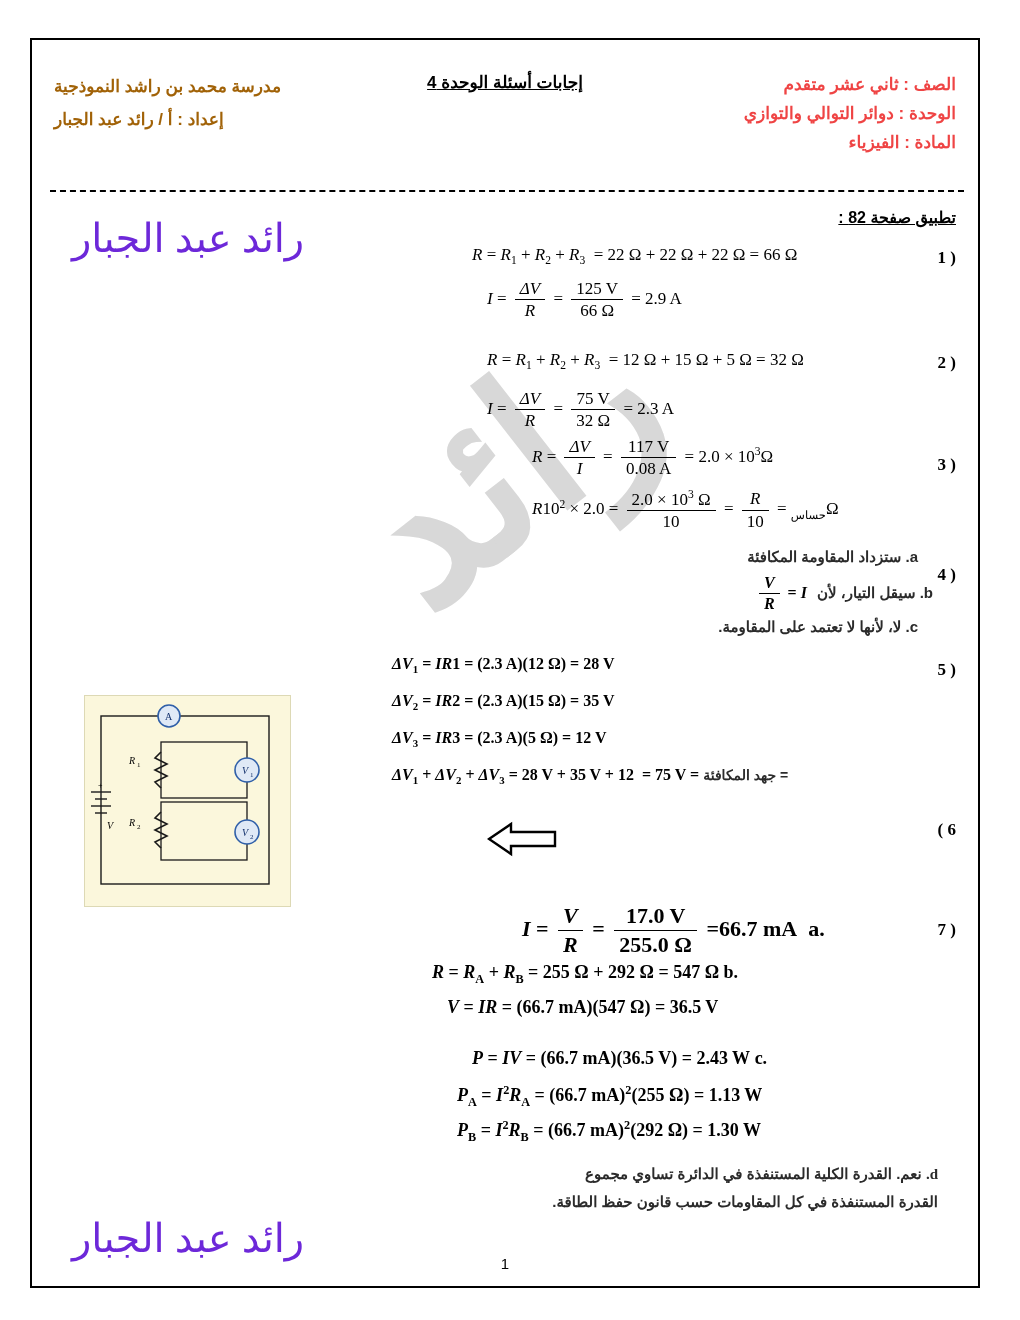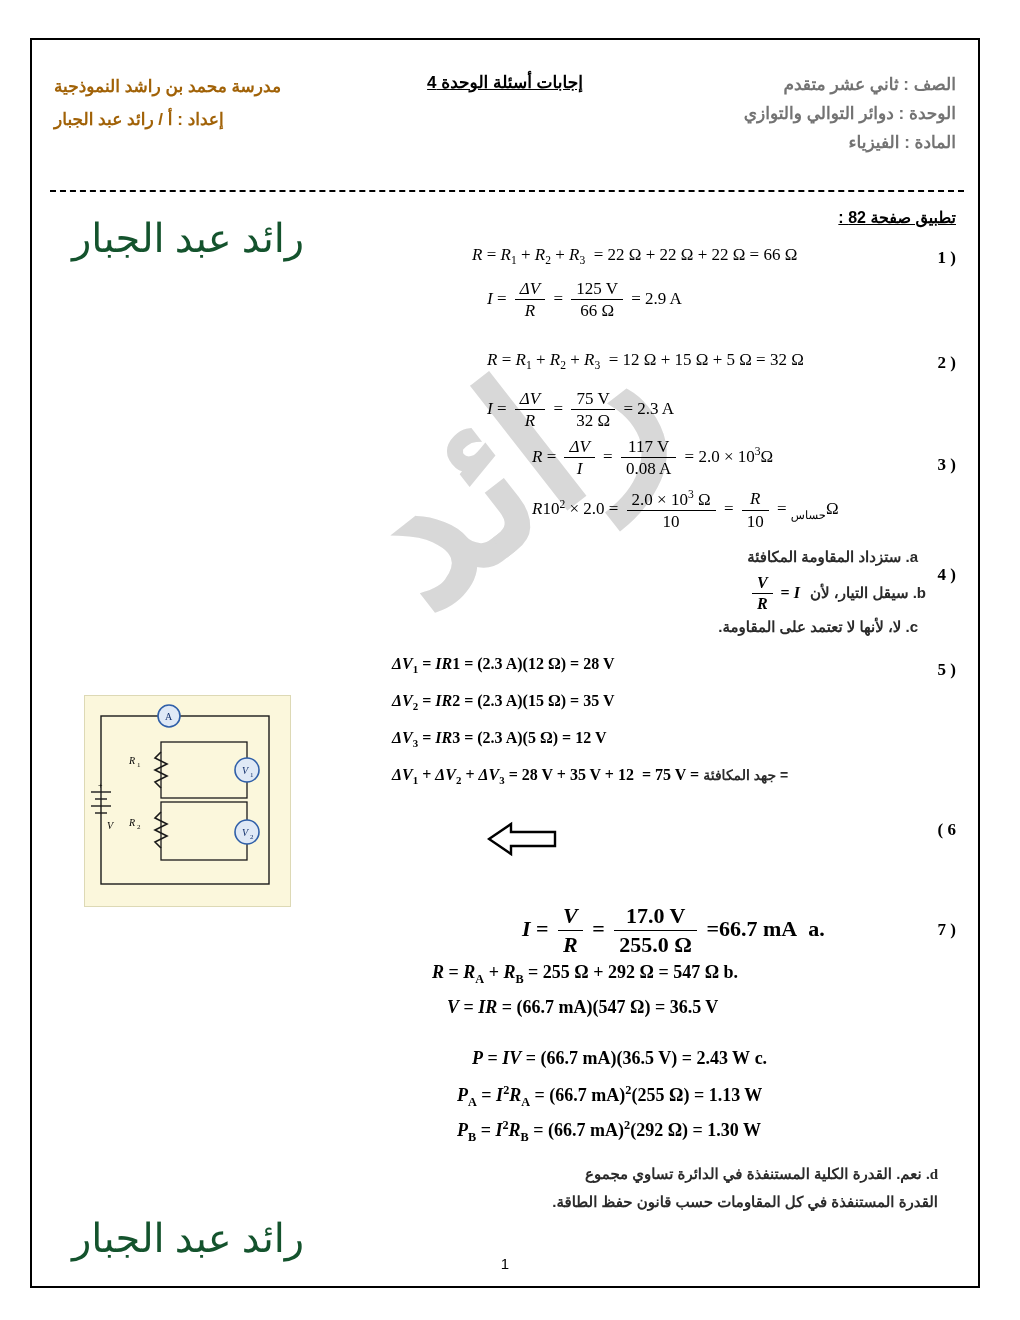--- a/index.html
+++ b/index.html
@@ -10,39 +10,39 @@
   .page{
     position:absolute;left:30px;top:38px;width:950px;height:1250px;
     border:2px solid #000;background:#fff;box-sizing:border-box;
   }
   .inner{position:relative;width:100%;height:100%;}
 
   
   .hdr{position:absolute;left:0;top:14px;width:100%;height:110px;}
   .hdr .right{
     position:absolute;right:22px;top:16px;text-align:right;direction:rtl;
-    font-family:"Liberation Sans", sans-serif;font-size:17px;line-height:29px;font-weight:bold;color:#737373;
+    font-family:"Liberation Sans", sans-serif;font-size:17px;line-height:29px;font-weight:bold;color:#ef4444;
   }
   .hdr .left{
     position:absolute;left:22px;top:16px;text-align:left;direction:rtl;
     font-family:"Liberation Sans", sans-serif;font-size:17px;line-height:33px;font-weight:bold;color:#a16207;
   }
   .hdr .center{
     position:absolute;left:50%;transform:translateX(-50%);top:18px;
     font-family:"Liberation Sans", sans-serif;font-size:17px;font-weight:bold;
     text-decoration:underline;direction:rtl;white-space:nowrap;
   }
   .divider{
     position:absolute;left:18px;top:150px;width:914px;height:0;
     border-top:2px dashed #000;
   }
 
   
   .wm{
-    position:absolute;color:#14532d;font-family:"Liberation Serif", serif;
+    position:absolute;color:#6d28d9;font-family:"Liberation Serif", serif;
     direction:rtl;user-select:none;pointer-events:none;
   }
   .wm-top{left:40px;top:175px;font-size:40px;}
   .wm-bottom{left:40px;top:1175px;font-size:40px;}
   .wm-big{
     left:280px;top:430px;font-size:200px;color:#d8d8d8;
     transform:rotate(-38deg);transform-origin:left top;font-weight:bold;
   }
 
   
@@ -148,21 +148,21 @@
   <div class="eq" style="left:500px;top:448px;font-size:17px;">
     <span class="it">R</span><sub style="font-family:'Liberation Sans',sans-serif;">حساس</sub> =
     <span class="frac"><span class="n it">R</span><span class="d">10</span></span>
     =
     <span class="frac"><span class="n">2.0 × 10<sup>3</sup> Ω</span><span class="d">10</span></span>
     = 2.0 × 10<sup>2</sup>Ω
   </div>
 
   <div class="qnum" style="right:22px;top:525px;">( 4</div>
   <div class="ar" style="right:60px;top:508px;font-size:15px;">a. ستزداد المقاومة المكافئة</div>
-  <div class="ar" style="right:52px;top:533px;font-size:15px;">
+  <div class="ar" style="right:45px;top:533px;font-size:15px;">
     <span>b. سيقل التيار، لأن</span>
     <span class="eq" style="position:relative;left:0;top:0;font-size:16px;margin-right:6px;">
       <span class="it">I</span> =
       <span class="frac"><span class="n it">V</span><span class="d it">R</span></span>
     </span>
   </div>
   <div class="ar" style="right:60px;top:578px;font-size:15px;">c. لا، لأنها لا تعتمد على المقاومة.</div>
 
   <div class="qnum" style="right:22px;top:620px;">( 5</div>
   <div class="eq" style="left:360px;top:615px;font-size:16px;font-weight:bold;">

